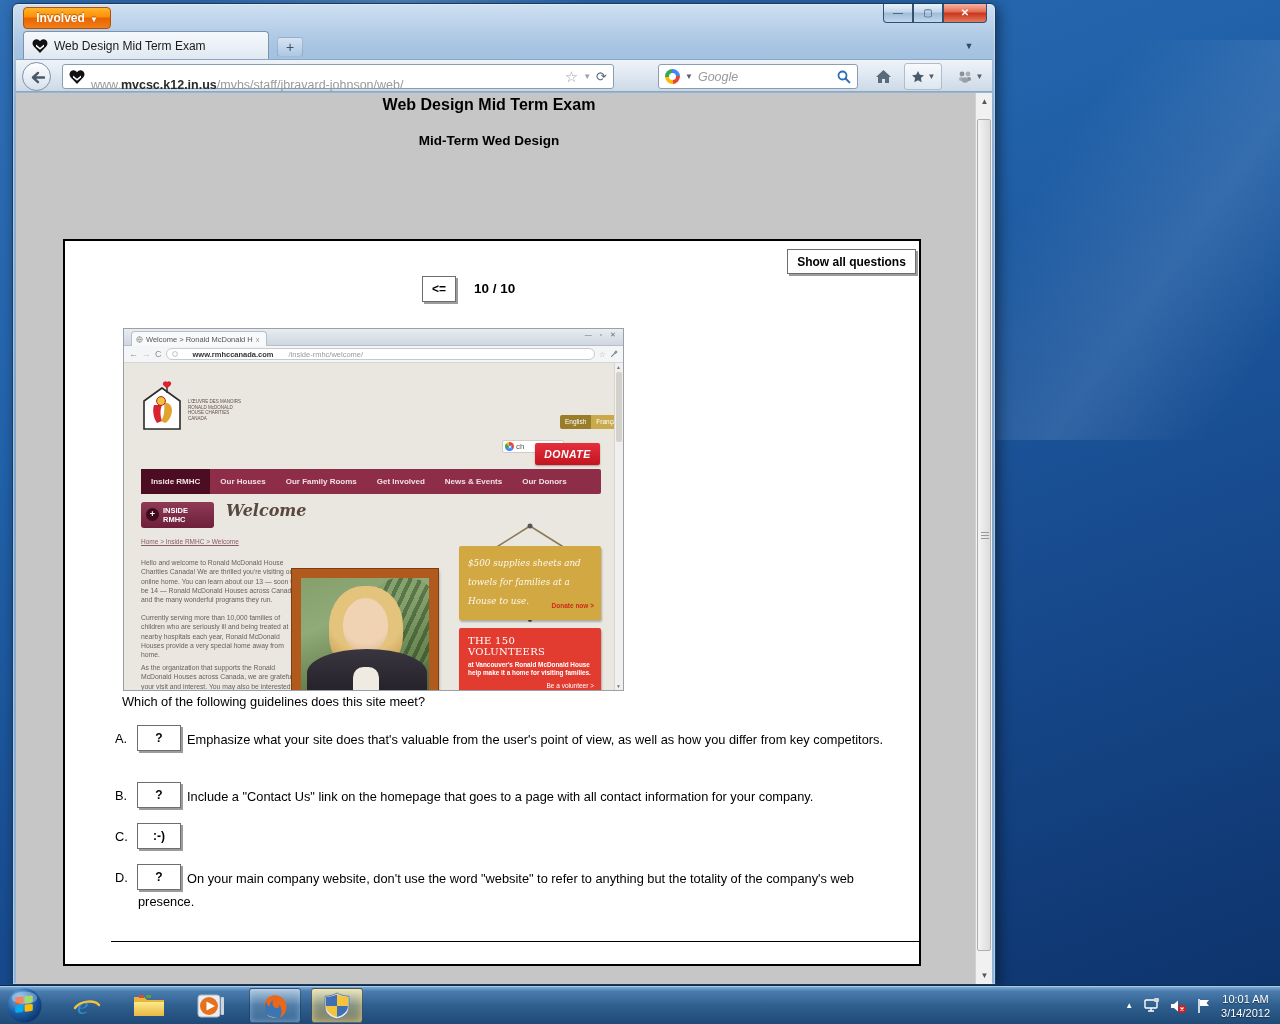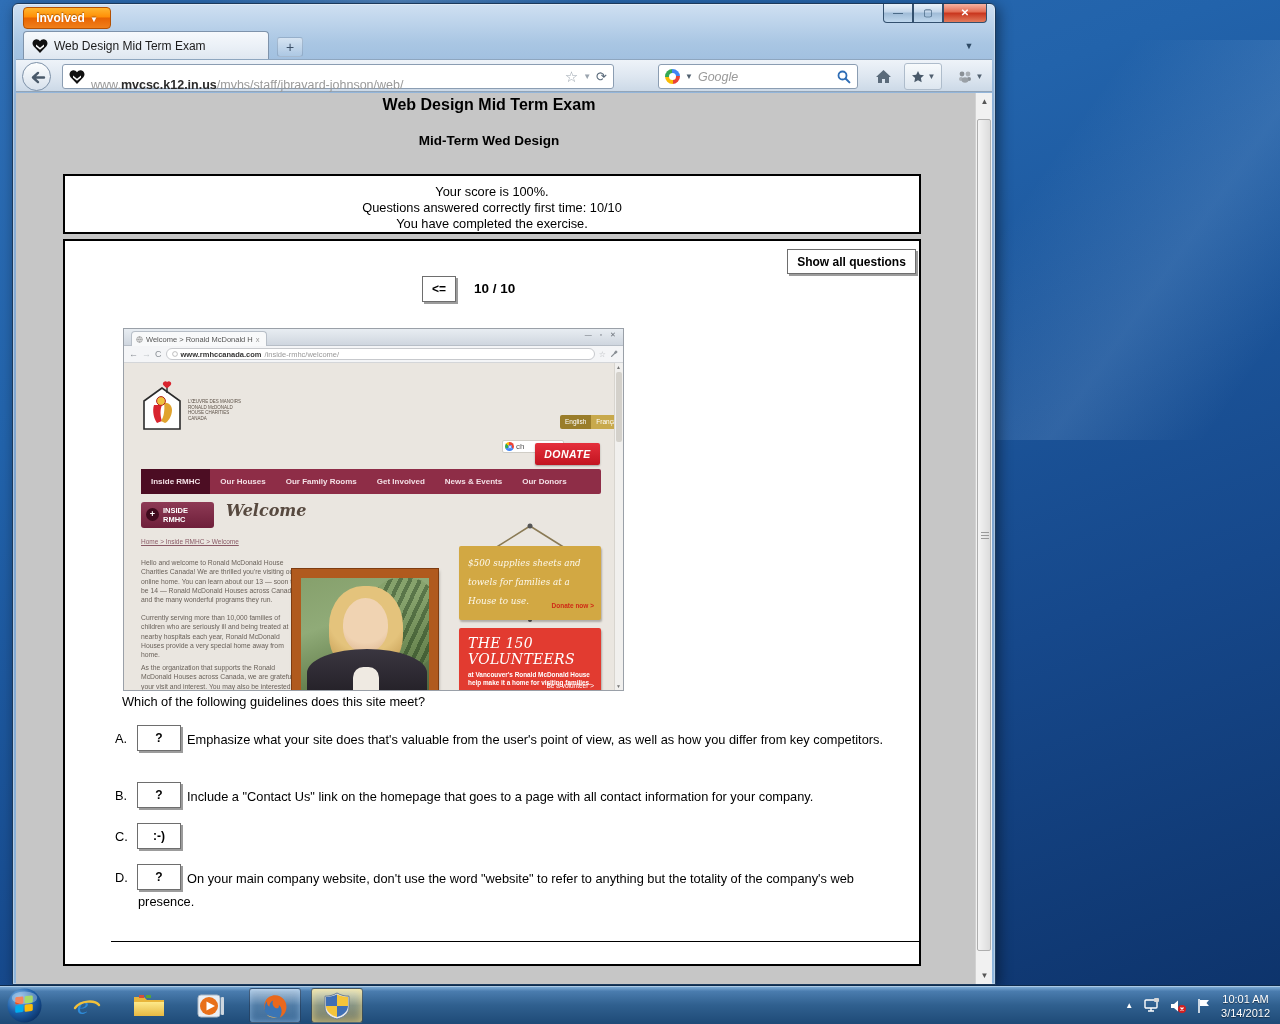--- a/index.html
+++ b/index.html
@@ -72,21 +72,21 @@
   .opt-text { margin-left:73px; width:750px; text-indent:49px; font-size:12.8px; line-height:23px; color:#000; }
   .endrule { position:absolute; left:46px; top:700px; width:808px; border-top:1px solid #000; }
 
   
   .embed { position:absolute; left:58px; top:87px; width:501px; height:363px; background:#e9e5df; border:1px solid #9aa0a8; overflow:hidden; }
   .cr-top { position:absolute; left:0; top:0; right:0; height:17px; background:linear-gradient(180deg,#e8edf2,#cfd6df); border-bottom:1px solid #b7bec7; }
   .cr-tab { position:absolute; left:7px; top:2px; width:136px; height:15px; background:#f8f9fa; border:1px solid #b7bec7; border-bottom:none; border-radius:4px 4px 0 0; font-size:7.5px; color:#555; padding:2px 4px; white-space:nowrap; overflow:hidden; display:flex; gap:3px; align-items:center; }
   .cr-ctrl { position:absolute; right:4px; top:2px; font-size:7px; color:#6a7078; letter-spacing:3px; }
   .cr-bar { position:absolute; left:0; top:17px; right:0; height:17px; background:#f4f5f7; border-bottom:1px solid #d4d6d9; display:flex; align-items:center; padding:0 5px; gap:4px; }
   .cr-navic { font-size:9px; color:#8a9096; line-height:1; }
-  .cr-url { flex:1; height:12px; background:#fff; border:1px solid #c7c9cd; border-radius:6px; font-size:7.5px; color:#999; padding:0 5px; display:flex; align-items:center; gap:3px; white-space:nowrap; overflow:hidden; }
+  .cr-url { flex:1; height:12px; background:#fff; border:1px solid #c7c9cd; border-radius:6px; font-size:7.5px; color:#999; padding:0 5px; display:flex; align-items:center; gap:15px; white-space:nowrap; overflow:hidden; }
   .cr-url b { color:#333; }
   .cr-page { position:absolute; left:0; top:34px; right:9px; bottom:0; background:#eae6e0; }
   .cr-sb { position:absolute; right:0; top:34px; width:9px; bottom:0; background:#f1f0ee; border-left:1px solid #d8d5cf; font-size:5px; color:#777; }
   .cr-sb .up { position:absolute; top:1px; left:1px; } .cr-sb .dn { position:absolute; bottom:1px; left:1px; }
   .cr-sb .th { position:absolute; left:1px; top:9px; width:6px; height:70px; background:#d4d1cb; border-radius:2px; }
 
   .rm-logo { position:absolute; left:16px; top:18px; width:44px; height:52px; }
   .rm-logotext { position:absolute; left:64px; top:36px; width:60px; font-size:4.5px; line-height:5.5px; color:#5d5248; }
   .rm-search { position:absolute; left:378px; top:53px; width:62px; height:13px; background:#fff; border:1px solid #d0cdc6; border-radius:2px; display:flex; align-items:center; gap:2px; padding:0 2px; font-size:8px; color:#555;margin-top:24px; }
   .cball { width:9px; height:9px; border-radius:50%; background:conic-gradient(#ea4335 0 33%,#4285f4 33% 66%,#34a853 66% 85%,#fbbc05 85% 100%); position:relative; flex:0 0 auto; }
@@ -109,21 +109,21 @@
   .ph-leaf { position:absolute; right:-10px; top:0; width:70px; height:90px; background:repeating-linear-gradient(115deg,rgba(46,74,36,.55) 0 4px,rgba(120,150,90,.35) 4px 9px); border-radius:40%; }
   .ph-hair { position:absolute; left:28px; top:8px; width:74px; height:86px; border-radius:46% 46% 42% 42%; background:radial-gradient(circle at 50% 32%,#e4c37c 0 55%,#caa35a 80%,#a87f3e 100%); }
   .ph-face { position:absolute; left:42px; top:20px; width:45px; height:54px; border-radius:50% 50% 46% 46%; background:radial-gradient(circle at 50% 38%,#f0d3b2 0 60%,#dcb38c 100%); }
   .ph-suit { position:absolute; left:6px; bottom:-4px; width:120px; height:48px; border-radius:55% 55% 0 0; background:linear-gradient(180deg,#3a3640,#221f26); }
   .ph-shirt { position:absolute; left:52px; bottom:0; width:26px; height:26px; background:#efeae2; border-radius:40% 40% 0 0; }
 
   .rm-card { position:absolute; left:335px; width:142px; border-radius:2px; color:#fff; }
   .card-gold { top:183px; height:74px; background:#d2a843; padding:8px 9px; font-family:"DejaVu Serif",serif; font-style:italic; font-size:8.8px; line-height:19px; color:#fdf8ea; box-shadow:1px 2px 2px rgba(0,0,0,.25); }
   .card-gold .lnk { position:absolute; right:7px; bottom:5px; font-family:"Liberation Sans",sans-serif; font-style:normal; font-weight:bold; font-size:6.5px; color:#cf2a16; }
   .card-red { top:265px; height:66px; background:#e23b30; padding:7px 9px; box-shadow:1px 2px 2px rgba(0,0,0,.25); }
-  .card-red .t1 { font-family:"DejaVu Serif",serif; font-style:italic; font-size:14px; letter-spacing:.3px; }
+  .card-red .t1 { font-family:"DejaVu Serif",serif; font-size:10px; letter-spacing:.3px; }
   .card-red .t2 { margin-top:4px; font-size:6.4px; font-weight:bold; line-height:8px; }
   .card-red .lnk { position:absolute; right:7px; bottom:5px; font-size:6.5px; color:#fff; }
   .wire { position:absolute; left:335px; top:155px; width:142px; height:230px; pointer-events:none; }
 
   
   #taskbar { position:absolute; left:0; bottom:0; width:1280px; height:39px;
     background:linear-gradient(180deg,#86b4dd 0%,#4a7cae 14%,#30608f 50%,#1e4a77 100%); border-top:1px solid #0e2c4e; box-shadow:0 1px 0 rgba(255,255,255,.35) inset; }
   .orb { position:absolute; left:6px; top:1px; width:37px; height:37px; }
   .tb-icon { position:absolute; top:3px; width:34px; height:33px; display:flex; align-items:center; justify-content:center; }
   .tb-btn { position:absolute; top:2px; width:52px; height:35px; border-radius:3px; display:flex; align-items:center; justify-content:center; border:1px solid rgba(20,45,75,.65); }
@@ -209,25 +209,20 @@
           </svg>
         <span class="caret-sm">▼</span>
       </div>
     </div>
 
     <div class="content">
 
       <div class="page-title">Web Design Mid Term Exam</div>
       <div class="page-subtitle">Mid-Term Wed Design</div>
 
-      <div class="scorebox">
-        <div>Your score is 100%.</div>
-        <div>Questions answered correctly first time: 10/10</div>
-        <div>You have completed the exercise.</div>
-      </div>
 
       <div class="quizbox">
         <button class="btn3d showall">Show all questions</button>
         <button class="btn3d prevbtn">&lt;=</button>
         <div class="progress">10 / 10</div>
 
         <div class="embed">
           <div class="cr-top">
             <div class="cr-tab">
               <svg width="7" height="7" viewBox="0 0 10 10">

